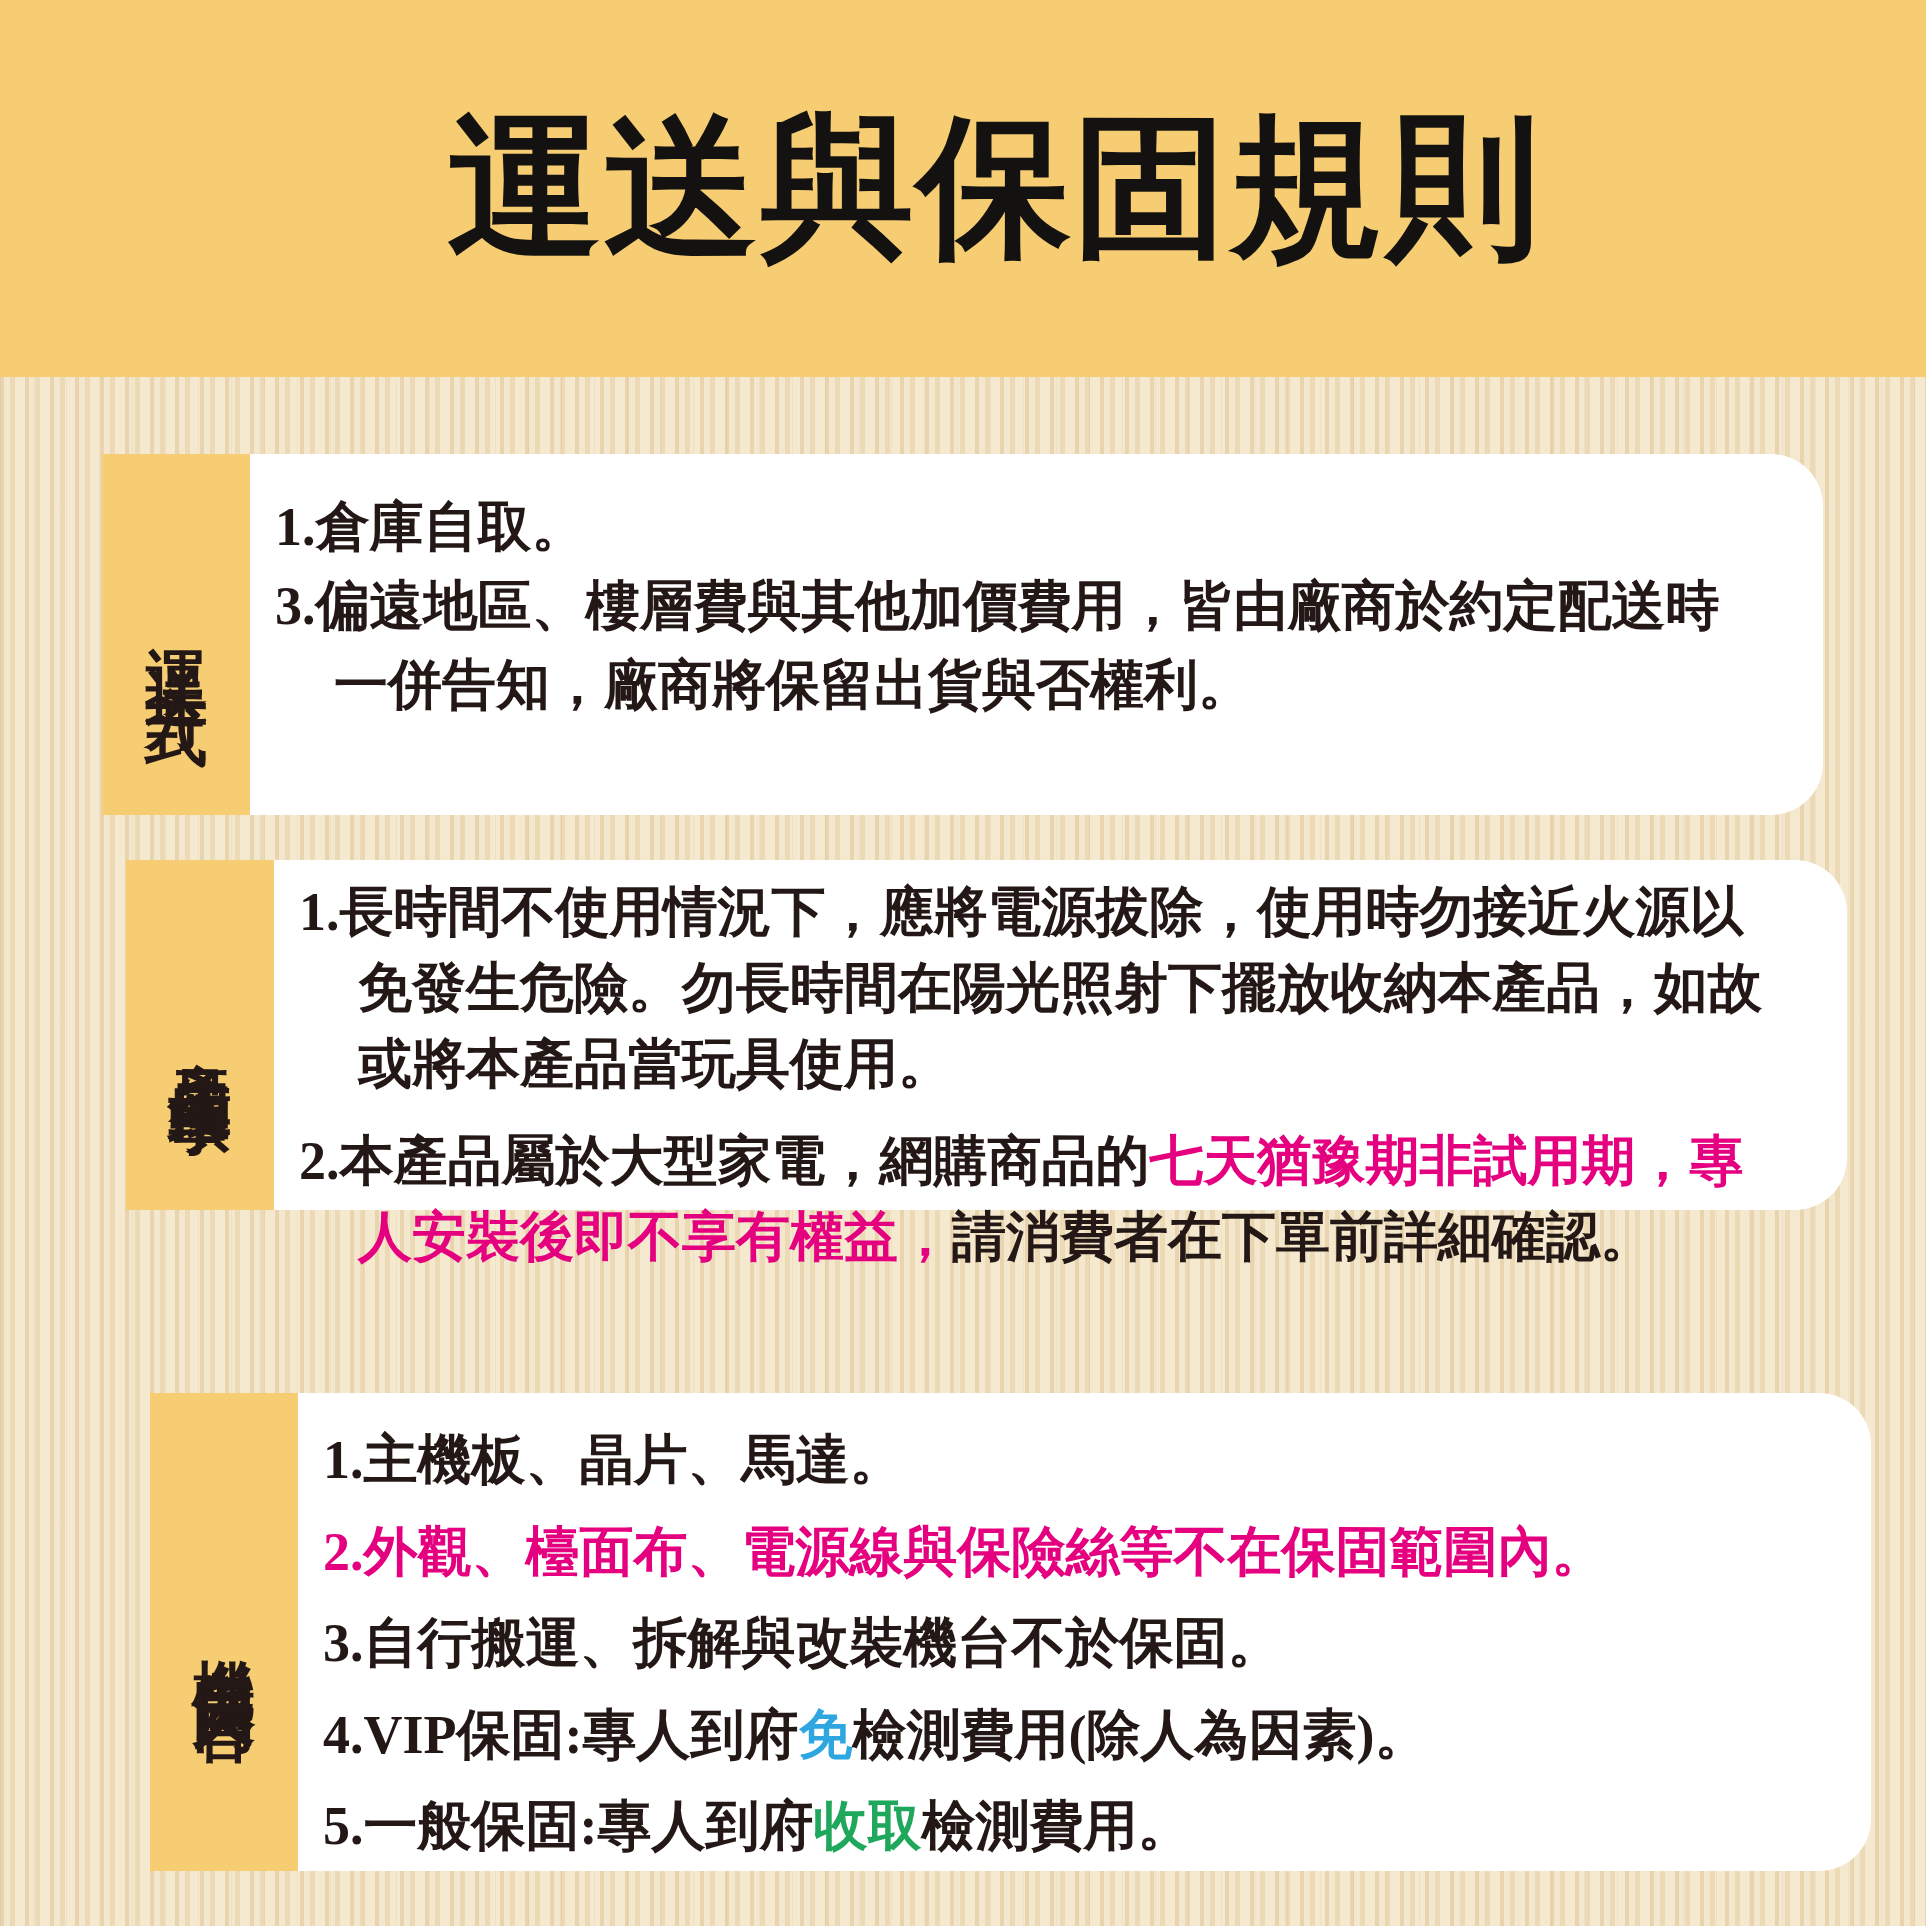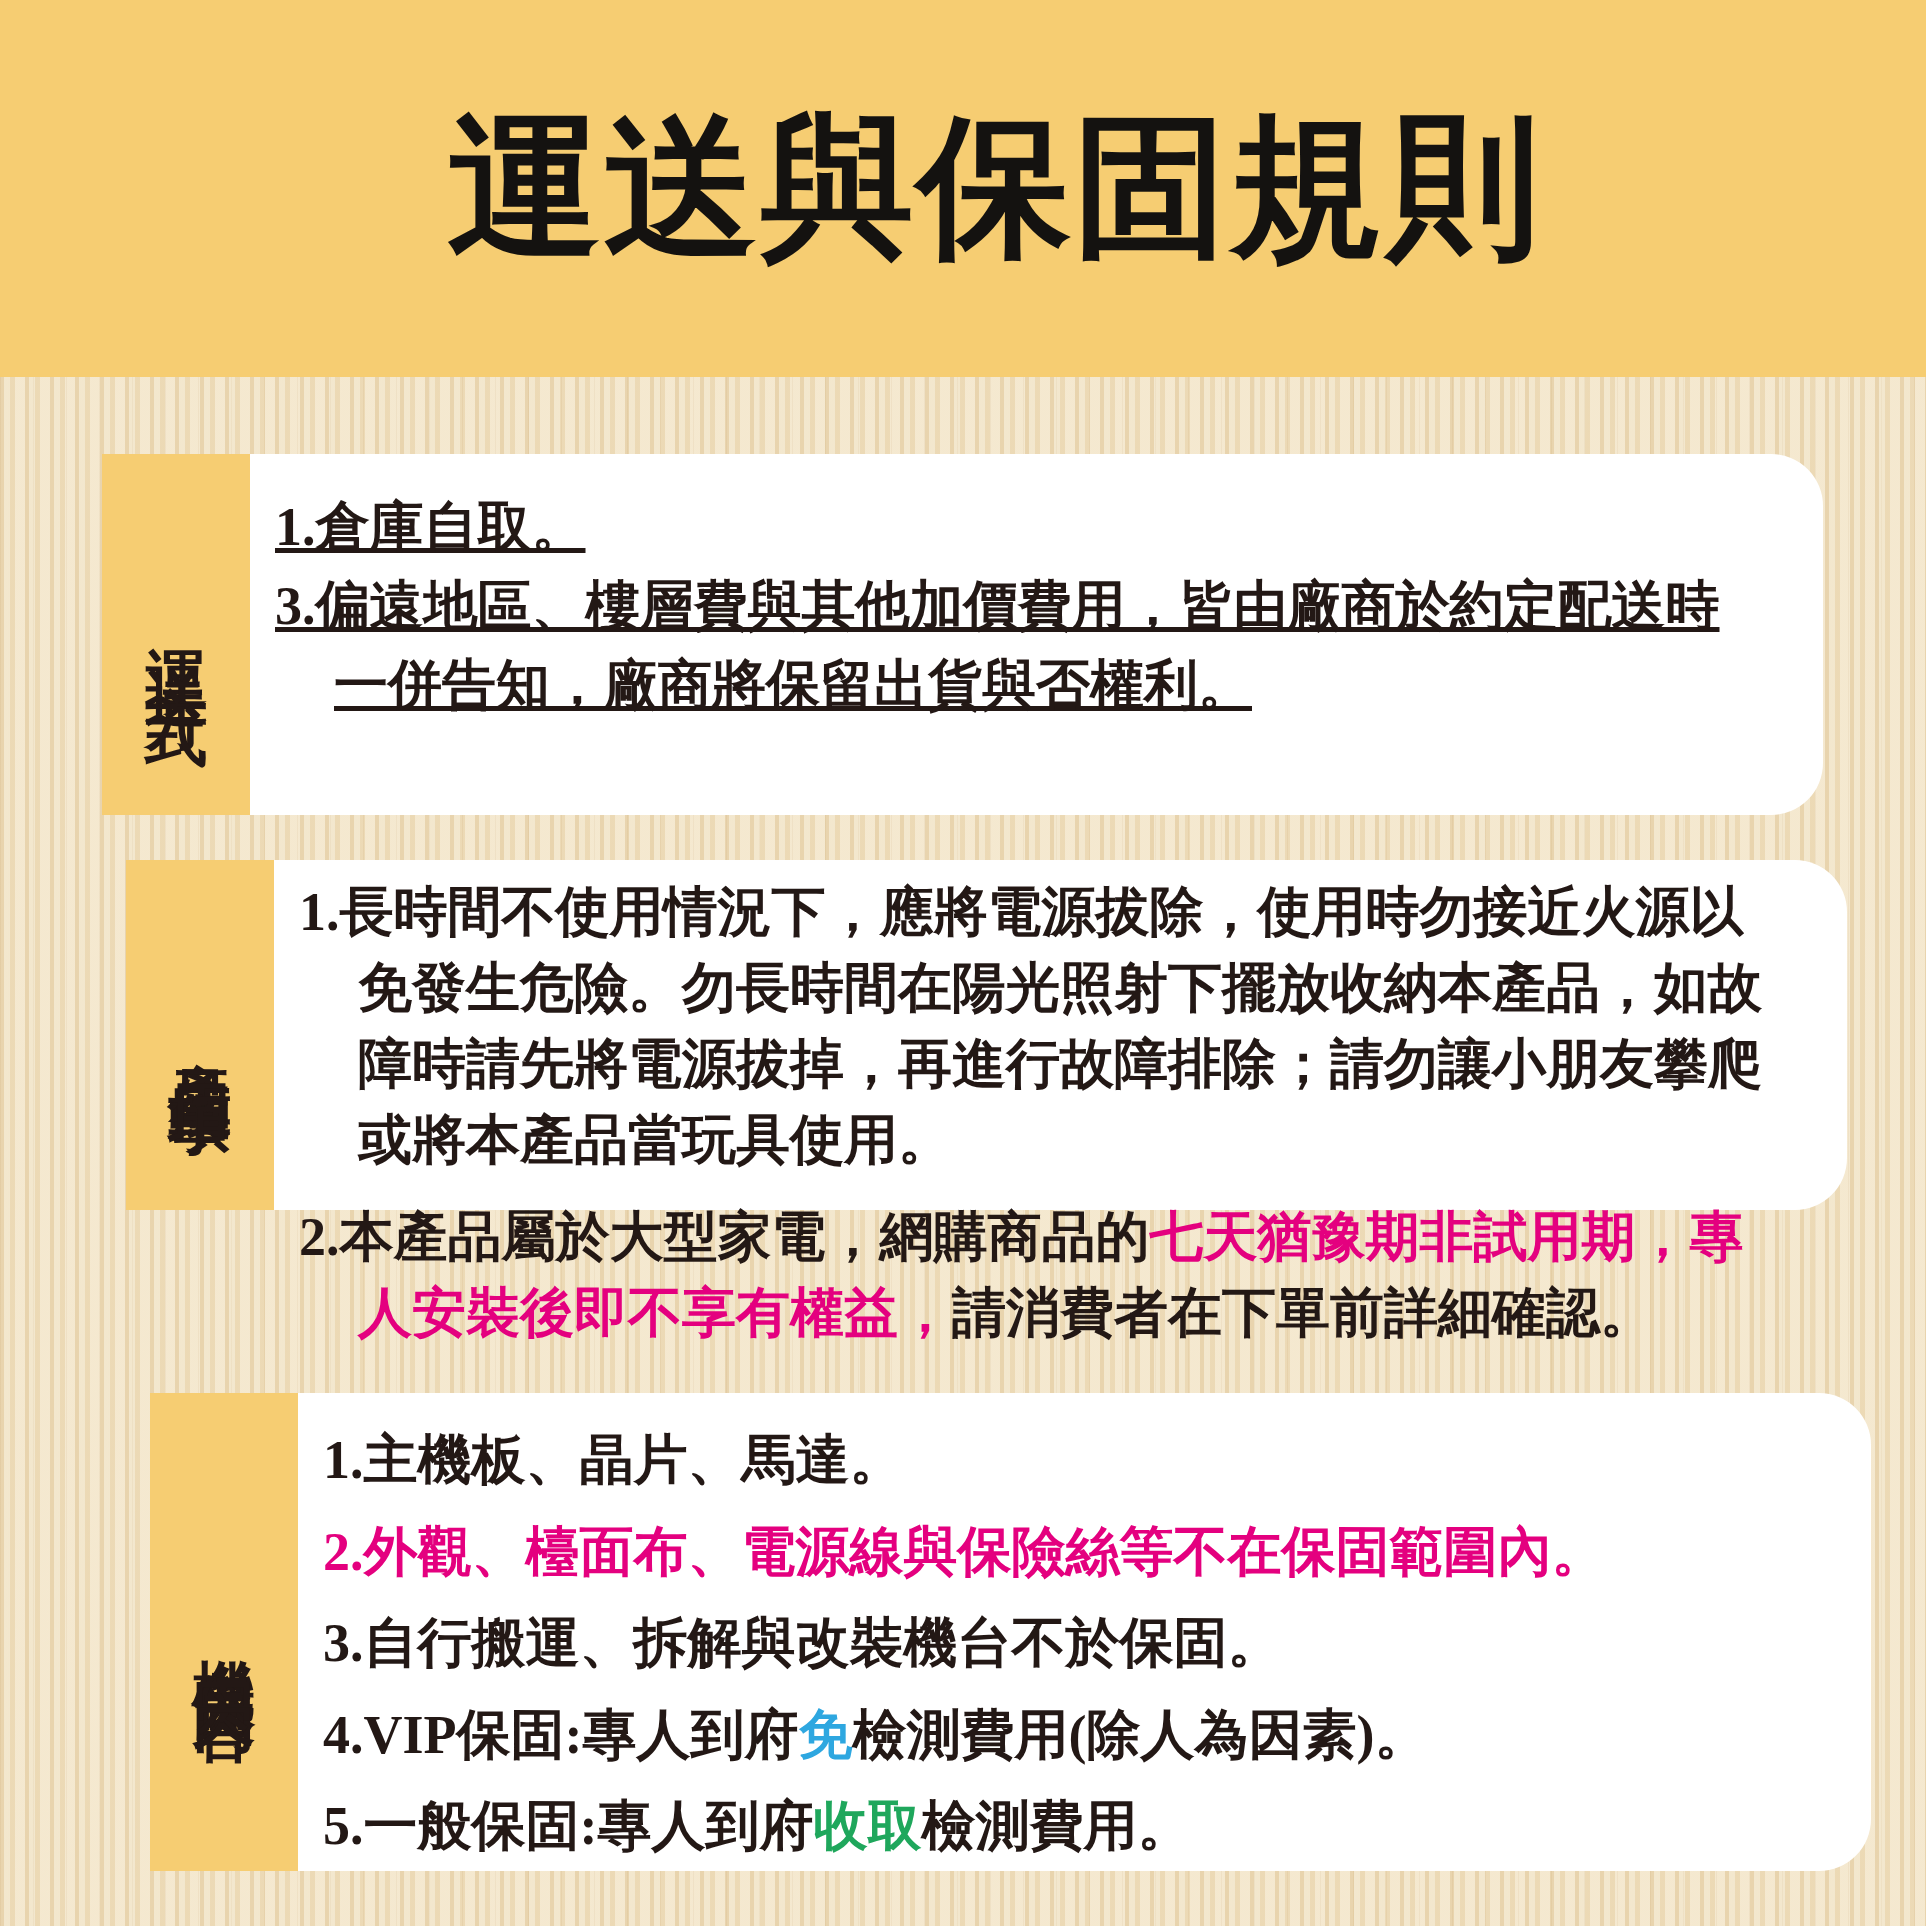--- a/index.html
+++ b/index.html
@@ -58,21 +58,21 @@
     flex: 1;
     background: var(--paper, #FFFFFF);
     border-radius: 0 52px 52px 0;
     box-sizing: border-box;
     padding: 34px 12.3px 0 25px;
     color: var(--ink, #231815);
   }
   .row-usage .box    { padding-top: 13.6px; }
   .row-warranty .box { padding-top: 26px; }
   .line { white-space: nowrap; font-size: 54px; }
-  .row-shipping .line { line-height: 79px; text-decoration: underline; }
+  .row-shipping .line { line-height: 79px; }
   .row-usage .line    { line-height: 76px; }
   .row-warranty .line { line-height: 83px; margin-bottom: 8.6px; }
   .line.ind1 { padding-left: 59px; }
   .line.gap  { margin-top: 21px; }
   .seg.pink  { color: var(--pink,  #E4007F); }
   .seg.blue  { color: var(--blue,  #2EA7E0); }
   .seg.green { color: var(--green, #1FA75C); }
 </style>
 </head>
 <body>
@@ -92,21 +92,20 @@
         <div class="line ind1"><span class="seg">一併告知，廠商將保留出貨與否權利。</span></div>
       </div>
     </section>
     <section class="row row-usage">
       <div class="label">
         <span>產品使用事項</span>
       </div>
       <div class="box">
         <div class="line"><span class="seg">1.長時間不使用情況下，應將電源拔除，使用時勿接近火源以</span></div>
         <div class="line ind1"><span class="seg">免發生危險。勿長時間在陽光照射下擺放收納本產品，如故</span></div>
-        <div class="line ind1"><span class="seg">障時請先將電源拔掉，再進行故障排除；請勿讓小朋友攀爬</span></div>
         <div class="line ind1"><span class="seg">或將本產品當玩具使用。</span></div>
         <div class="line gap"><span class="seg">2.本產品屬於大型家電，網購商品的</span><span class="seg pink">七天猶豫期非試用期，專</span></div>
         <div class="line ind1"><span class="seg pink">人安裝後即不享有權益，</span><span class="seg">請消費者在下單前詳細確認。</span></div>
       </div>
     </section>
     <section class="row row-warranty">
       <div class="label">
         <span>機台保固內容</span>
       </div>
       <div class="box">

